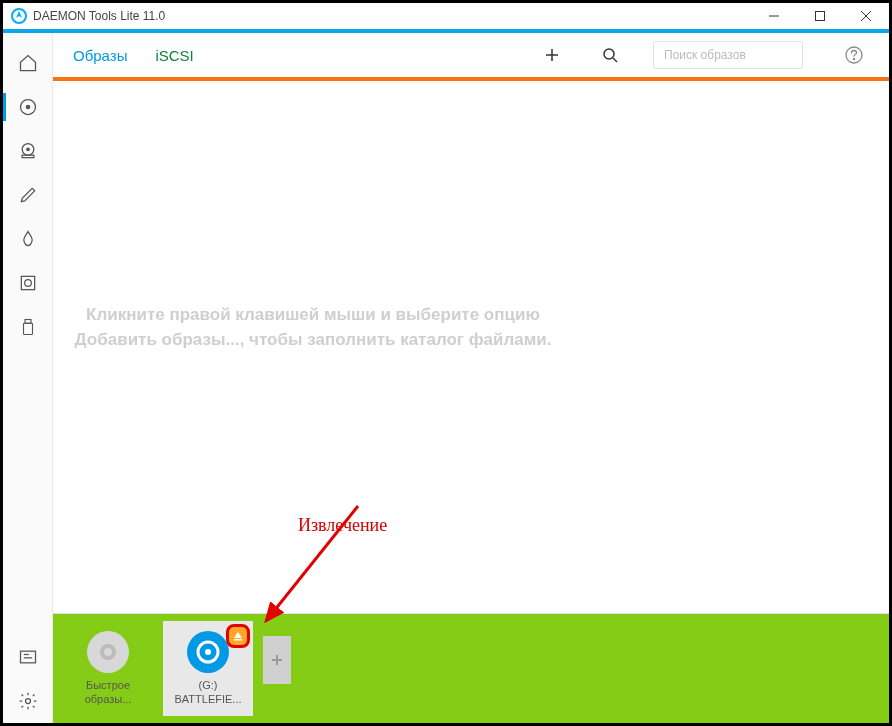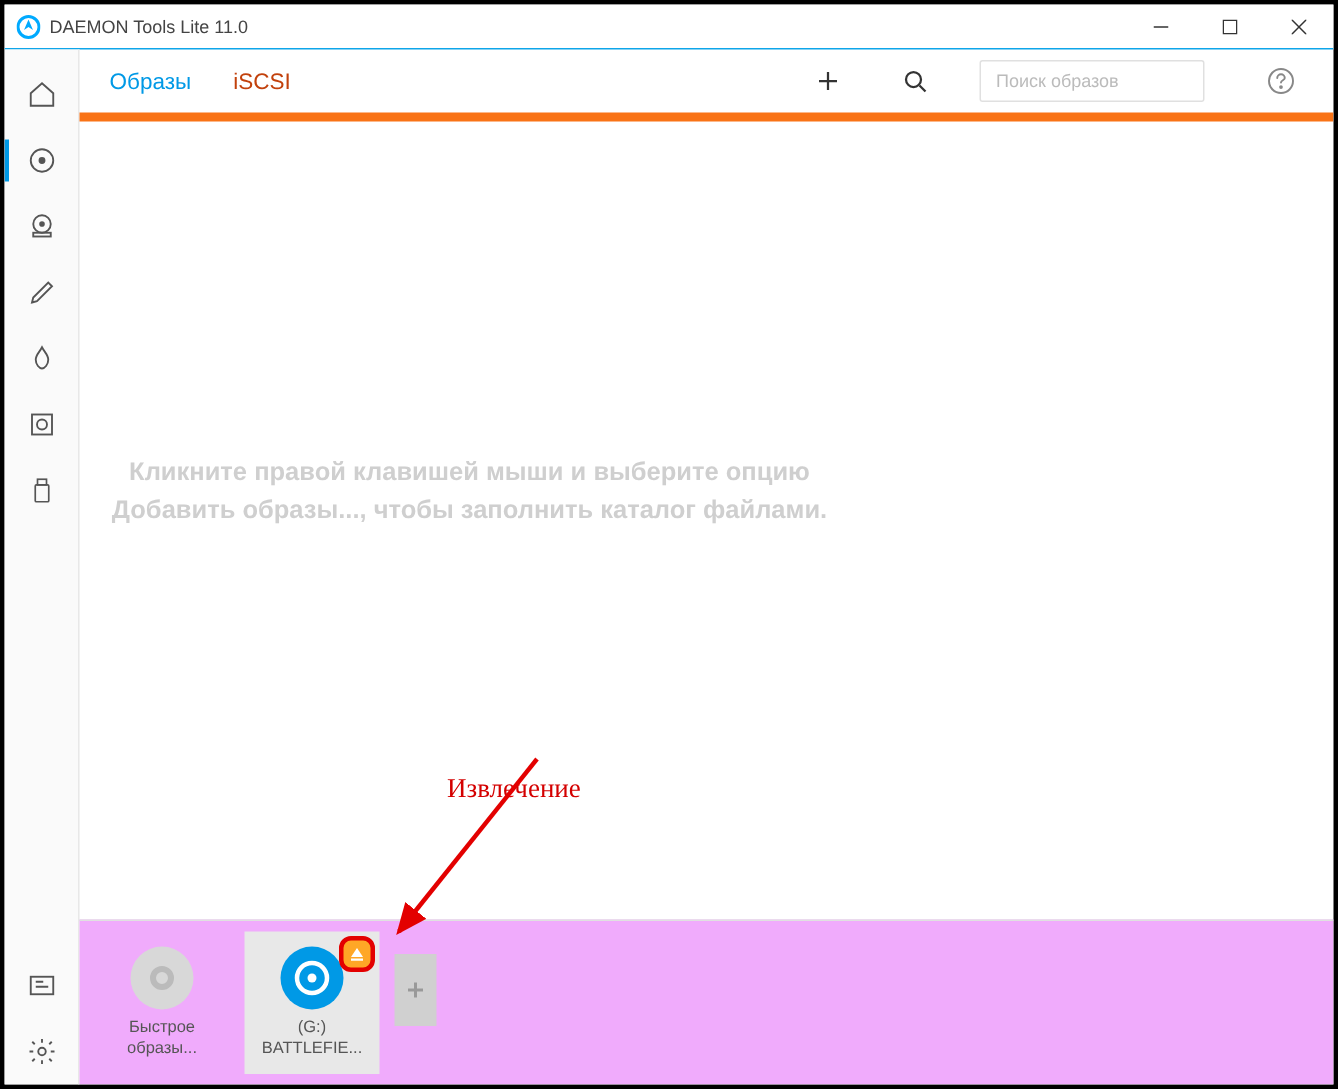--- a/index.html
+++ b/index.html
@@ -1,49 +1,49 @@
 <!DOCTYPE html>
 <html><head>
 <meta charset="utf-8">
 <style>
   * { box-sizing: border-box; margin: 0; padding: 0; font-family: "Segoe UI", Arial, sans-serif; }
   body { background: #fff; width: 892px; height: 726px; border: 3px solid #000; position: relative; overflow: hidden; }
   
   
-  .titlebar { height: 30px; background: #fff; display: flex; align-items: center; border-bottom: 1px solid #0ea5e9; }
+  .titlebar { height: 30px; background: #fff; display: flex; align-items: center; border-bottom: 4px solid #0ea5e9; }
   .titlebar-logo { width: 16px; height: 16px; margin-left: 8px; margin-right: 6px; }
   .titlebar-title { font-size: 12px; color: #444; flex: 1; }
   .titlebar-controls { display: flex; }
   .titlebar-btn { width: 46px; height: 30px; display: flex; align-items: center; justify-content: center; color: #333; font-size: 10px; cursor: pointer; }
 
   
   .app { display: flex; height: calc(100% - 30px); }
   .sidebar { width: 50px; background: #fafafa; border-right: 1px solid #e8e8e8; display: flex; flex-direction: column; align-items: center; padding-top: 8px; }
   .sidebar-item { width: 50px; height: 44px; display: flex; align-items: center; justify-content: center; color: #555; cursor: pointer; position: relative; }
   .sidebar-item.active::before { content: ""; position: absolute; left: 0; top: 8px; bottom: 8px; width: 3px; background: #0099e6; }
   .sidebar-spacer { flex: 1; }
 
   .content { flex: 1; display: flex; flex-direction: column; position: relative; }
 
   
-  .tabsrow { height: 48px; display: flex; align-items: center; padding: 0 20px; border-bottom: 6px solid #f97316; gap: 28px; }
-  .tab { font-size: 15px; color: #c2410c; cursor: pointer; }
+  .tabsrow { height: 48px; display: flex; align-items: center; padding: 0 20px; border-bottom: 4px solid #f97316; gap: 28px; }
+  .tab { font-size: 15px; color: #15803d; cursor: pointer; }
   .tab.active { color: #0099e6; }
   .tabsrow-spacer { flex: 1; }
   .tool-btn { width: 30px; height: 30px; display: flex; align-items: center; justify-content: center; color: #555; cursor: pointer; }
   .search-box { width: 150px; height: 28px; border: 1px solid #e0e0e0; border-radius: 2px; padding: 0 10px; font-size: 12px; color: #be185d; background: #fff; }
   .search-box::placeholder { color: #bbb; }
   .help-btn { width: 30px; height: 30px; display: flex; align-items: center; justify-content: center; color: #888; cursor: pointer; margin-left: 8px; }
 
   
   .center { flex: 1; display: flex; align-items: center; justify-content: flex-start; position: relative; }
   .placeholder { text-align: center; color: #cfcfcf; font-size: 17px; font-weight: 600; line-height: 1.5; max-width: 520px; margin-top: -40px; }
 
   
-  .drives { height: 110px; background: #f0abfc; border-top: 1px solid #e0e0e0; display: flex; align-items: center; padding-left: 10px; gap: 10px; }
+  .drives { height: 110px; background: #84cc16; border-top: 1px solid #e0e0e0; display: flex; align-items: center; padding-left: 10px; gap: 10px; }
   .drive-tile { width: 90px; height: 95px; display: flex; flex-direction: column; align-items: center; justify-content: center; cursor: pointer; position: relative; }
   .drive-tile .circ { width: 42px; height: 42px; border-radius: 50%; display: flex; align-items: center; justify-content: center; margin-bottom: 6px; }
   .drive-tile .circ.grey { background: #d8d8d8; }
   .drive-tile .circ.grey .inner { width: 16px; height: 16px; border: 4px solid #bbb; border-radius: 50%; }
   .drive-tile .circ.blue { background: #0099e6; }
   .drive-tile .lbl { font-size: 11px; color: #555; text-align: center; line-height: 1.2; max-width: 84px; overflow: hidden; white-space: nowrap; text-overflow: ellipsis; }
   .drive-tile.selected { background: #e8e8e8; }
   .eject { position: absolute; top: 3px; right: 3px; width: 24px; height: 24px; background: #ffa726; border-radius: 4px; display: flex; align-items: center; justify-content: center; border: 3px solid #e30000; border-radius: 8px; }
   .add-tile { width: 28px; height: 48px; background: #d0d0d0; display: flex; align-items: center; justify-content: center; color: #888; font-size: 18px; margin-top: -18px; cursor: pointer; }
 

